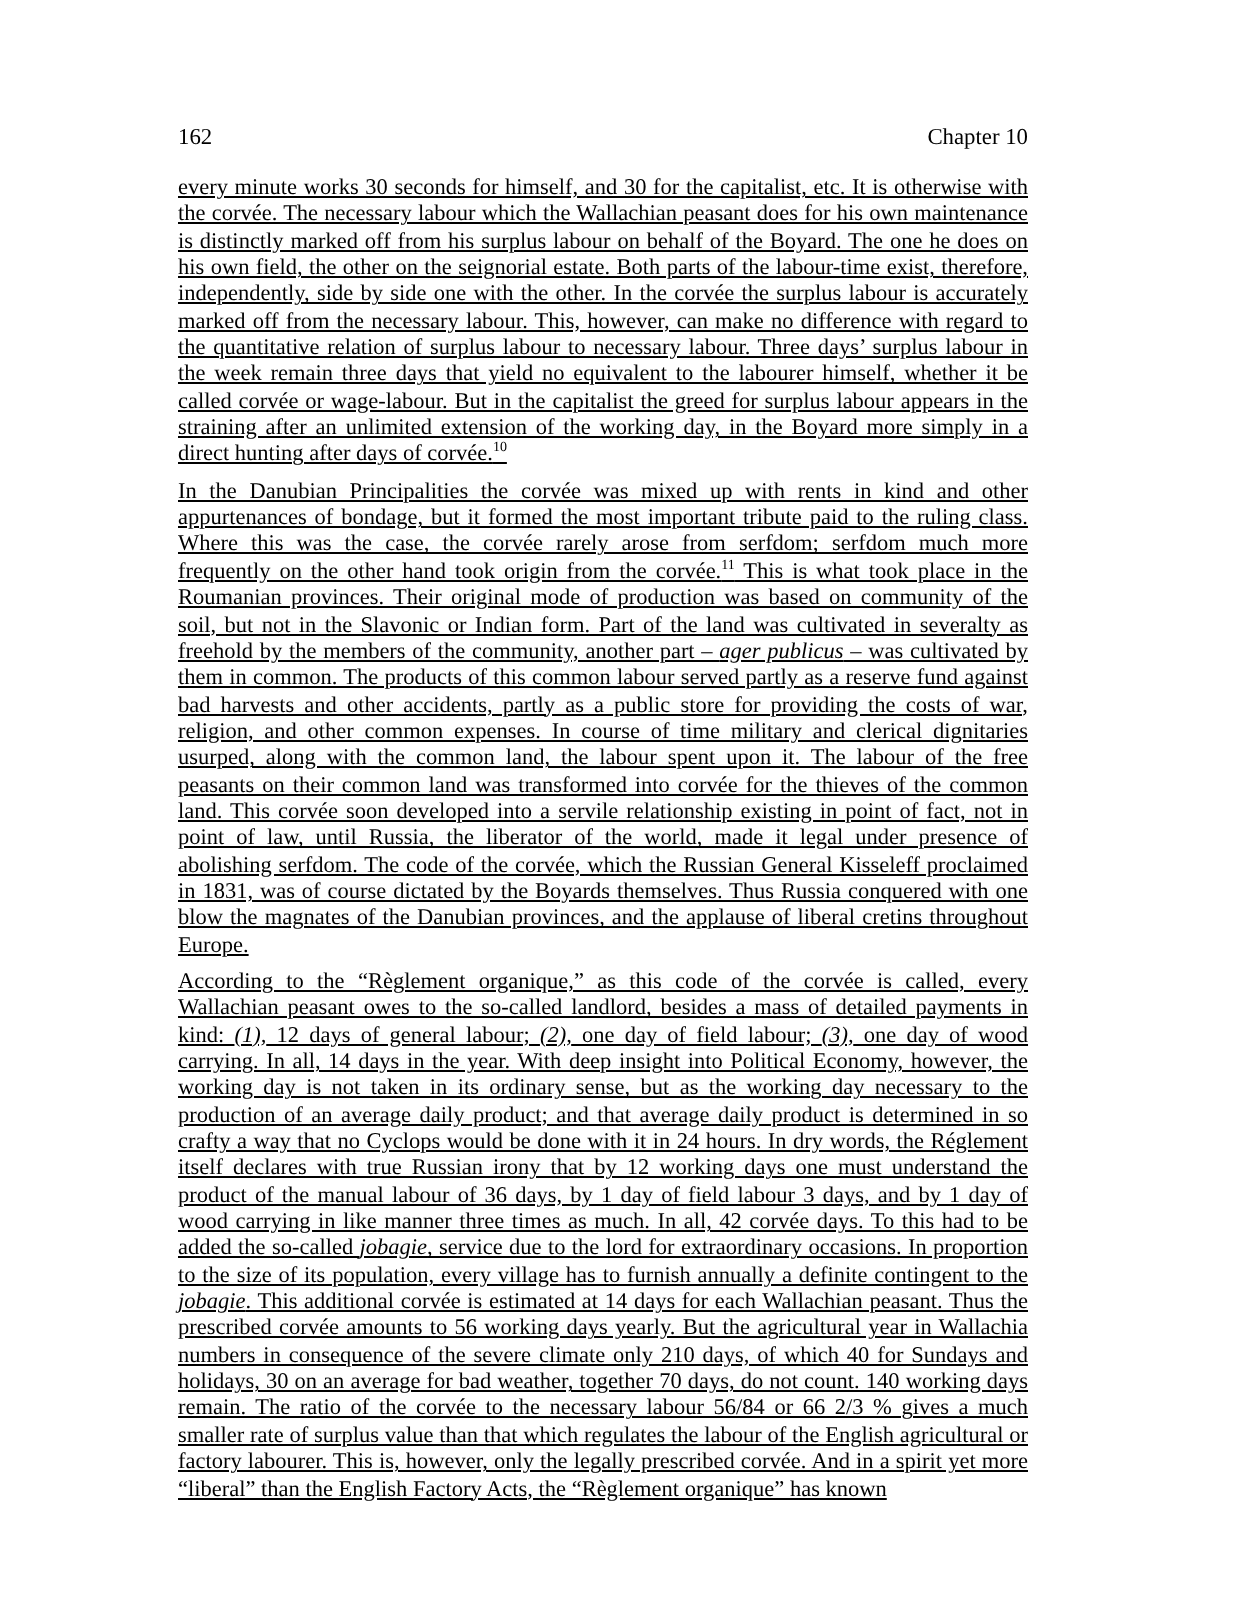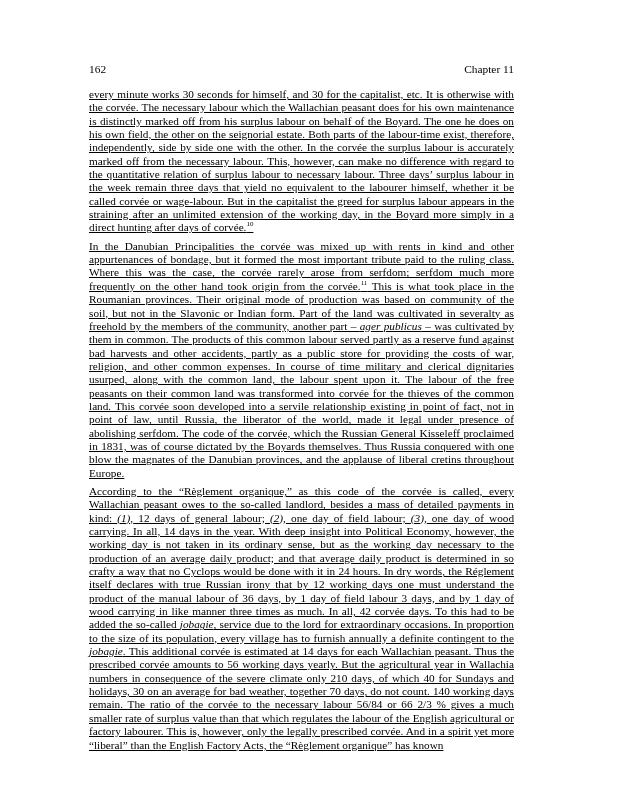--- a/index.html
+++ b/index.html
@@ -47,20 +47,20 @@
   i.seg-italic {
     font-style: italic;
   }
 </style>
 </head>
 <body>
 
 <div class="page">
   <div class="page-header">
     <span>162</span>
-    <span>Chapter 11</span>
+    <span>Chapter 10</span>
   </div>
   <div class="page-body">
       <p class="para"><span>every minute works 30 seconds for himself, and 30 for the capitalist, etc. It is otherwise with the corvée. The necessary labour which the Wallachian peasant does for his own maintenance is distinctly marked off from his surplus labour on behalf of the Boyard. The one he does on his own field, the other on the seignorial estate. Both parts of the labour-time exist, therefore, independently, side by side one with the other. In the corvée the surplus labour is accurately marked off from the necessary labour. This, however, can make no difference with regard to the quantitative relation of surplus labour to necessary labour. Three days’ surplus labour in the week remain three days that yield no equivalent to the labourer himself, whether it be called corvée or wage-labour. But in the capitalist the greed for surplus labour appears in the straining after an unlimited extension of the working day, in the Boyard more simply in a direct hunting after days of corvée.</span><sup class="fnref">10</sup></p>
       <p class="para"><span>In the Danubian Principalities the corvée was mixed up with rents in kind and other appurtenances of bondage, but it formed the most important tribute paid to the ruling class. Where this was the case, the corvée rarely arose from serfdom; serfdom much more frequently on the other hand took origin from the corvée.</span><sup class="fnref">11</sup><span> This is what took place in the Roumanian provinces. Their original mode of production was based on community of the soil, but not in the Slavonic or Indian form. Part of the land was cultivated in severalty as freehold by the members of the community, another part – </span><i class="seg-italic">ager publicus</i><span> – was cultivated by them in common. The products of this common labour served partly as a reserve fund against bad harvests and other accidents, partly as a public store for providing the costs of war, religion, and other common expenses. In course of time military and clerical dignitaries usurped, along with the common land, the labour spent upon it. The labour of the free peasants on their common land was transformed into corvée for the thieves of the common land. This corvée soon developed into a servile relationship existing in point of fact, not in point of law, until Russia, the liberator of the world, made it legal under presence of abolishing serfdom. The code of the corvée, which the Russian General Kisseleff proclaimed in 1831, was of course dictated by the Boyards themselves. Thus Russia conquered with one blow the magnates of the Danubian provinces, and the applause of liberal cretins throughout Europe.</span></p>
       <p class="para"><span>According to the “Règlement organique,” as this code of the corvée is called, every Wallachian peasant owes to the so-called landlord, besides a mass of detailed payments in kind: </span><i class="seg-italic">(1),</i><span> 12 days of general labour; </span><i class="seg-italic">(2),</i><span> one day of field labour; </span><i class="seg-italic">(3),</i><span> one day of wood carrying. In all, 14 days in the year. With deep insight into Political Economy, however, the working day is not taken in its ordinary sense, but as the working day necessary to the production of an average daily product; and that average daily product is determined in so crafty a way that no Cyclops would be done with it in 24 hours. In dry words, the Réglement itself declares with true Russian irony that by 12 working days one must understand the product of the manual labour of 36 days, by 1 day of field labour 3 days, and by 1 day of wood carrying in like manner three times as much. In all, 42 corvée days. To this had to be added the so-called </span><i class="seg-italic">jobagie</i><span>, service due to the lord for extraordinary occasions. In proportion to the size of its population, every village has to furnish annually a definite contingent to the </span><i class="seg-italic">jobagie</i><span>. This additional corvée is estimated at 14 days for each Wallachian peasant. Thus the prescribed corvée amounts to 56 working days yearly. But the agricultural year in Wallachia numbers in consequence of the severe climate only 210 days, of which 40 for Sundays and holidays, 30 on an average for bad weather, together 70 days, do not count. 140 working days remain. The ratio of the corvée to the necessary labour 56/84 or 66 2/3 % gives a much smaller rate of surplus value than that which regulates the labour of the English agricultural or factory labourer. This is, however, only the legally prescribed corvée. And in a spirit yet more “liberal” than the English Factory Acts, the “Règlement organique” has known</span></p>
     </div>
 </div>
 
 </body></html>

